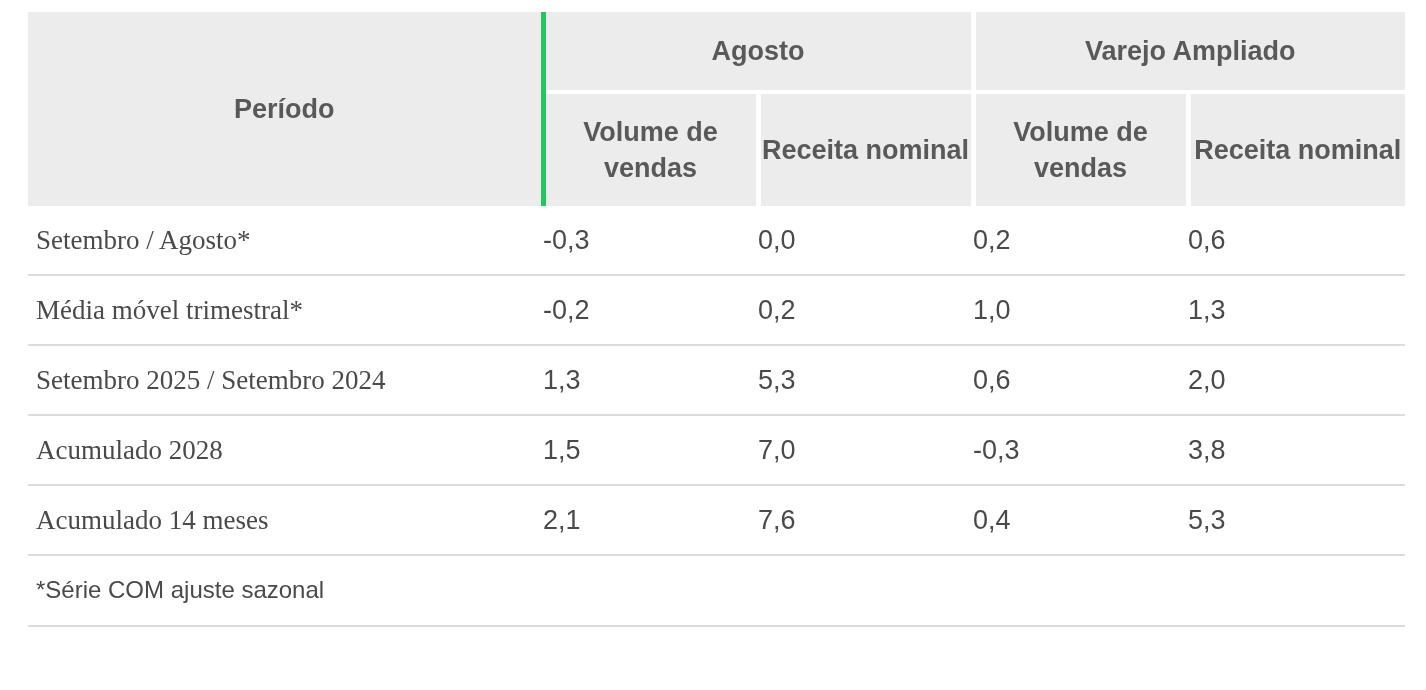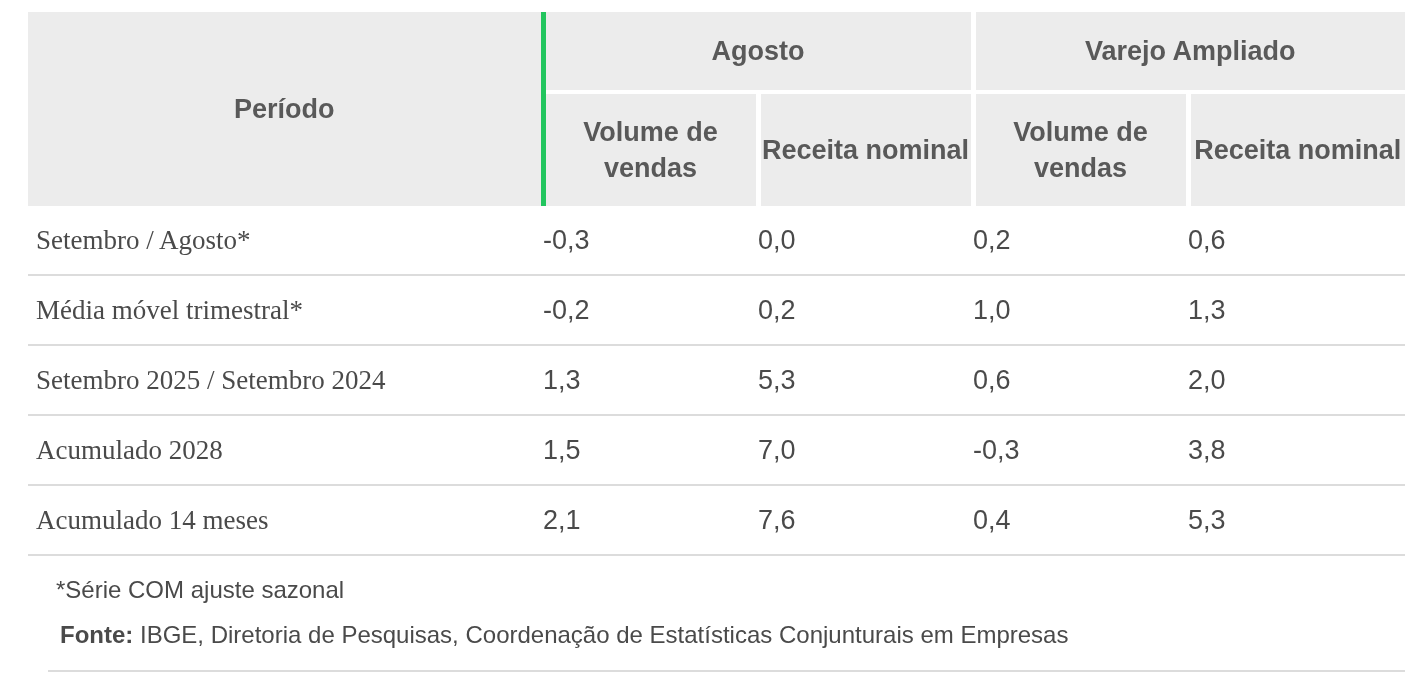--- a/index.html
+++ b/index.html
@@ -53,21 +53,20 @@
   }
   td.row-label { text-align: left; padding-left: 8px; font-family: Liberation Serif, serif; }
   td.num       { text-align: left; padding-right: 8px; }
   
   .table-footer {
     margin-top: 18px;
     padding-bottom: 20px;
     border-bottom: 2px solid #dcdcdc;
     color: #4a4a4a;
     font-size: 24px;
-    margin-left: 20px;
   }
   .footnote { padding-left: 8px; line-height: 1.3; }
   .source-line { padding-left: 12px; margin-top: 14px; line-height: 1.3; }
   .source-line .bold { font-weight: bold; }
 </style>
 </head>
 <body>
 
 <div class="page">
   <div class="table-wrap">
@@ -127,19 +126,16 @@
           <td class="num">2,1</td>
           <td class="num">7,6</td>
           <td class="num">0,4</td>
           <td class="num">5,3</td>
         </tr>
       </tbody>
     </table>
 
     <div class="table-footer">
       <div class="footnote">*Série COM ajuste sazonal</div>
-      <div class="source-line">
-        <span class="bold">Fonte:</span><span> IBGE, Diretoria de Pesquisas, Coordenação de Estatísticas Conjunturais em Empresas</span>
-      </div>
     </div>
 
   </div>
 </div>
 
 </body></html>

